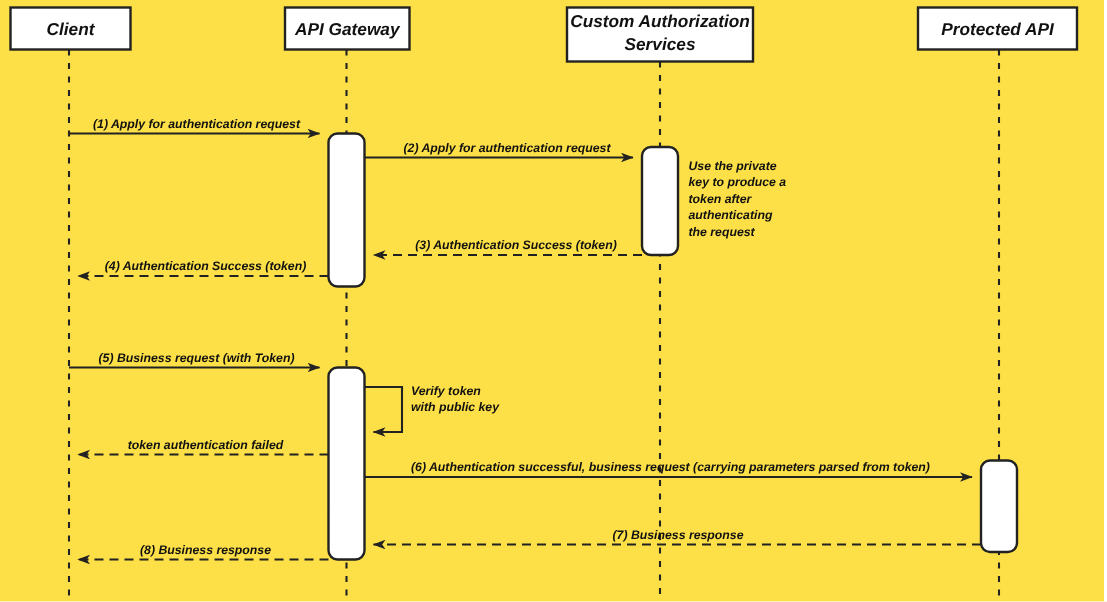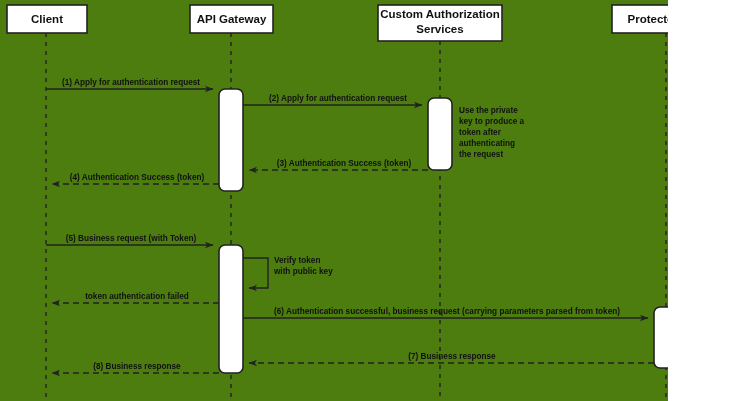--- a/index.html
+++ b/index.html
@@ -2,25 +2,26 @@
 <html><head>
 <meta charset="utf-8">
 <style>
   html, body {
     margin: 0;
     padding: 0;
     background: #ffffff;
   }
   #canvas {
     position: relative;
-    width: 668px;
+    width: 736px;
     height: 401px;
-    background: #4d7c0f;
+    background: #fde047;
     font-family: "Liberation Sans", sans-serif;
     overflow: hidden;
+    font-style: italic;
   }
   svg#diagram {
     position: absolute;
     left: 0;
     top: 0;
     width: 738px;
     height: 401px;
   }
   .lifeline-box {
     fill: #ffffff;

